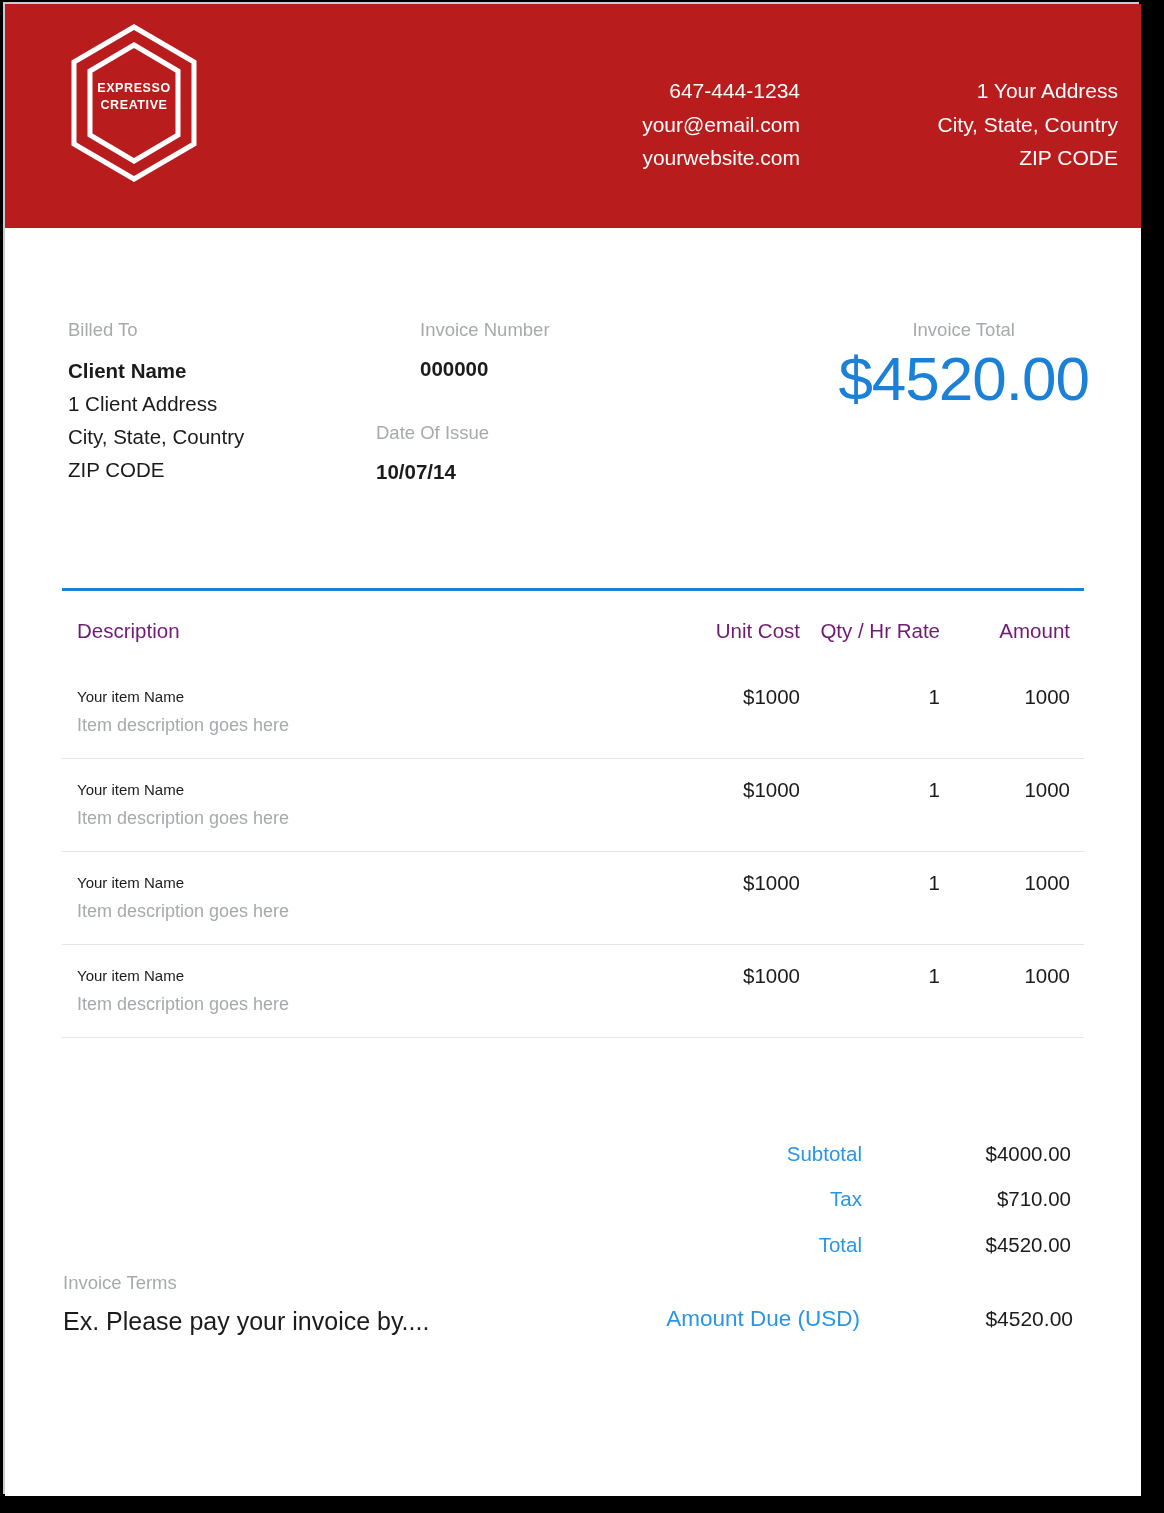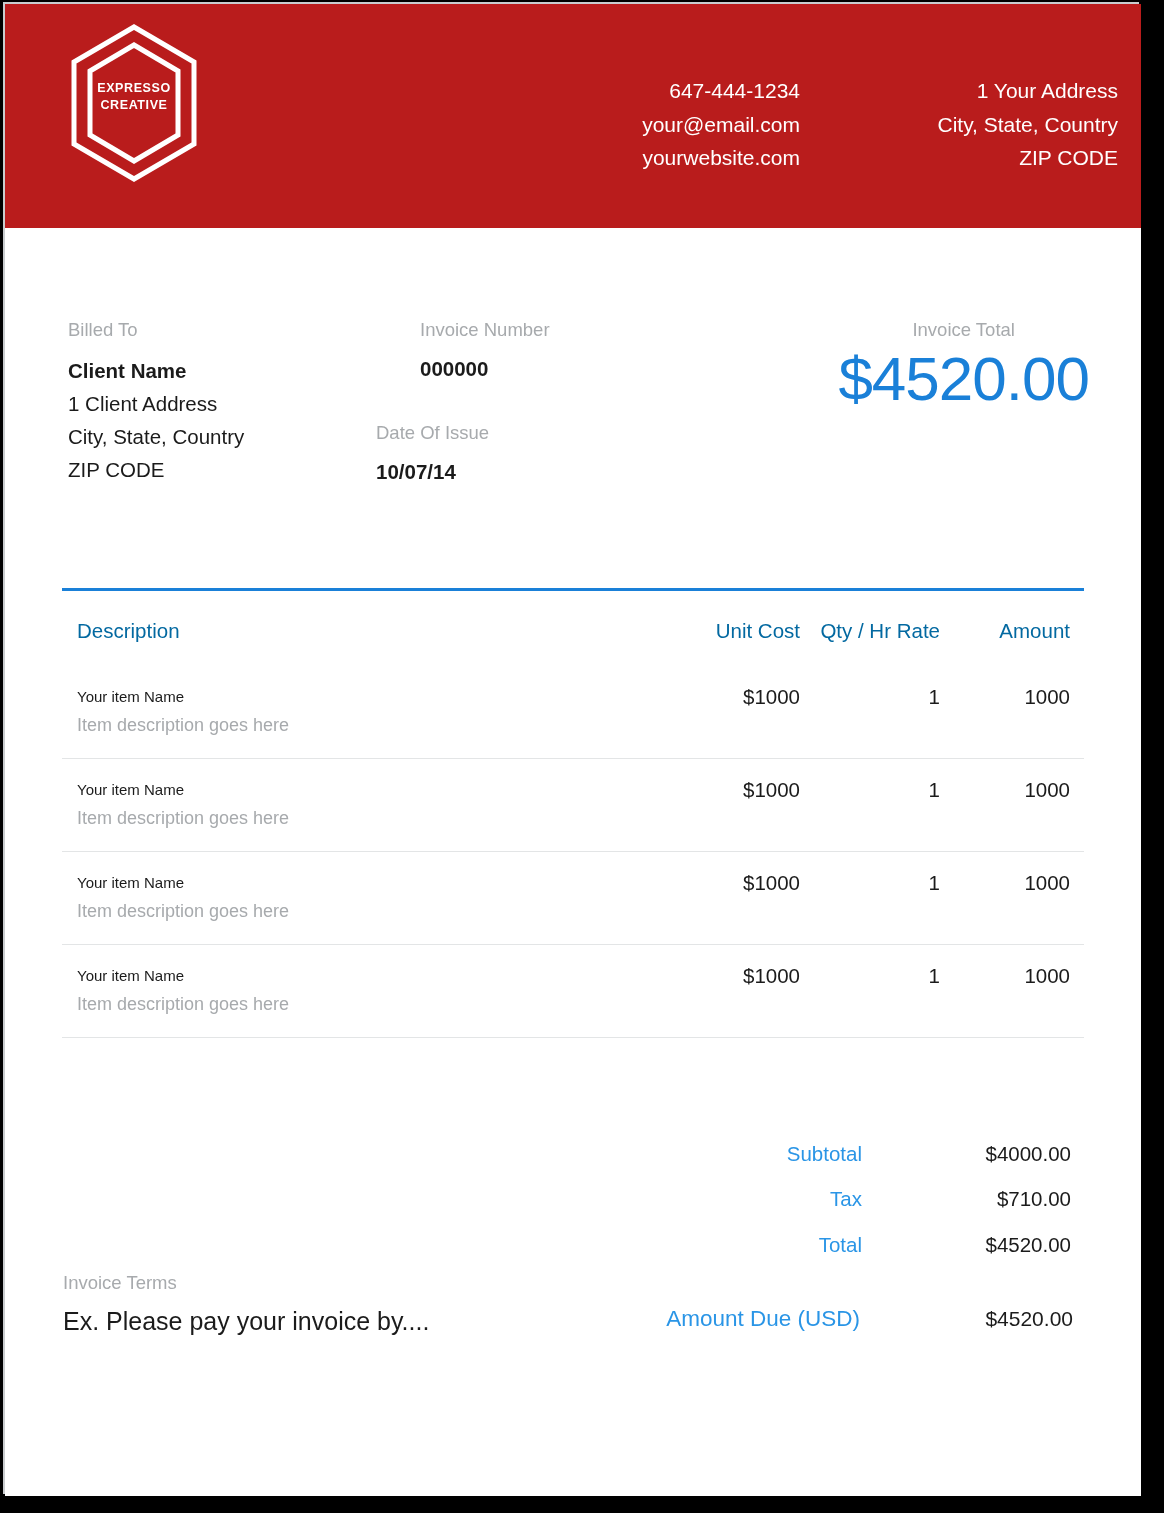--- a/index.html
+++ b/index.html
@@ -154,21 +154,21 @@
   }
   .trow {
     position: relative;
     display: flex;
     align-items: flex-start;
     box-sizing: border-box;
   }
   .thead {
     height: 75px;
     padding-top: 28px;
-    color: #0369a1;
+    color: #701a75;
     font-size: 20.5px;
   }
   .titem {
     height: 93px;
     padding-top: 18px;
     border-bottom: 1px solid #e3e5e6;
   }
   .c-desc { width: 548px; padding-left: 15px; box-sizing: border-box; }
   .c-unit { width: 190px; text-align: right; }
   .c-qty  { width: 140px; text-align: right; }

